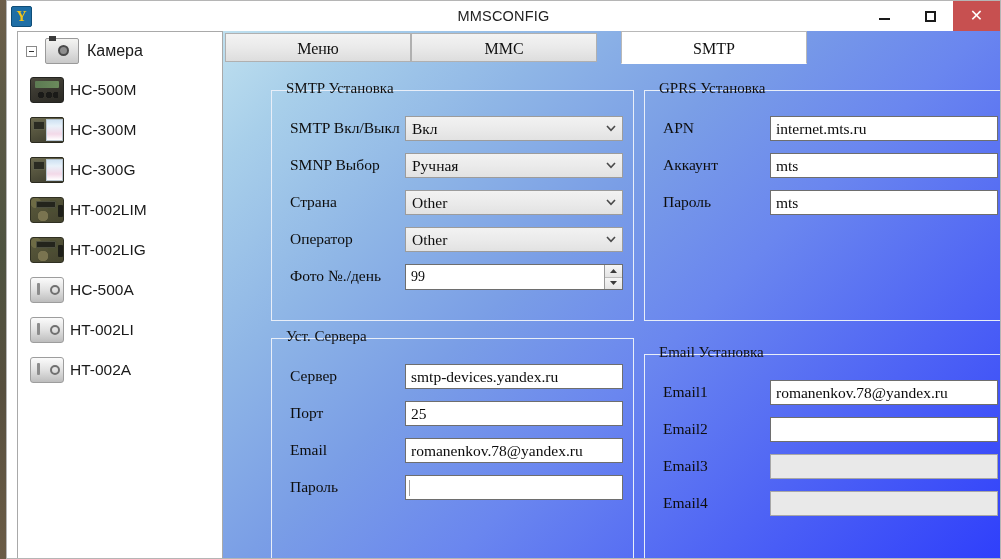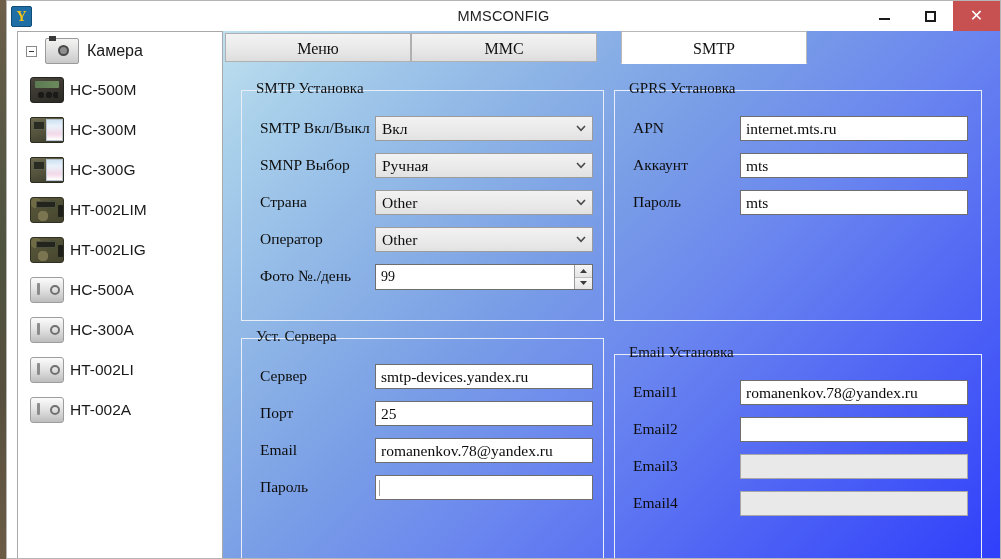--- a/index.html
+++ b/index.html
@@ -333,20 +333,21 @@
     left: 0; top: 33px;
     width: 779px; height: 496px;
   }
 
   
   .group {
     position: absolute;
     border: 1px solid #e8eef8;
     box-sizing: border-box;
     background: transparent;
+    margin-left: 30px;
   }
   .group > .legend {
     position: absolute;
     top: -11px; left: 9px;
     padding: 0 5px;
     font-family: "Liberation Serif", serif;
     font-size: 15px;
     color: #101010;
     white-space: nowrap;
     background: transparent;
@@ -539,24 +540,20 @@
       <span class="cam-ico ico-camo" style="position:absolute;left:12px;top:7px;"></span>
       <span class="tree-label">HT-002LIM</span>
     </div>
     <div class="tree-item">
       <span class="cam-ico ico-camo" style="position:absolute;left:12px;top:7px;"></span>
       <span class="tree-label">HT-002LIG</span>
     </div>
     <div class="tree-item">
       <span class="cam-ico ico-gray" style="position:absolute;left:12px;top:7px;"></span>
       <span class="tree-label">HC-500A</span>
-    </div>
-    <div class="tree-item">
-      <span class="cam-ico ico-gray" style="position:absolute;left:12px;top:7px;"></span>
-      <span class="tree-label">HC-300A</span>
     </div>
     <div class="tree-item">
       <span class="cam-ico ico-gray" style="position:absolute;left:12px;top:7px;"></span>
       <span class="tree-label">HT-002LI</span>
     </div>
     <div class="tree-item">
       <span class="cam-ico ico-gray" style="position:absolute;left:12px;top:7px;"></span>
       <span class="tree-label">HT-002A</span>
     </div>
 

